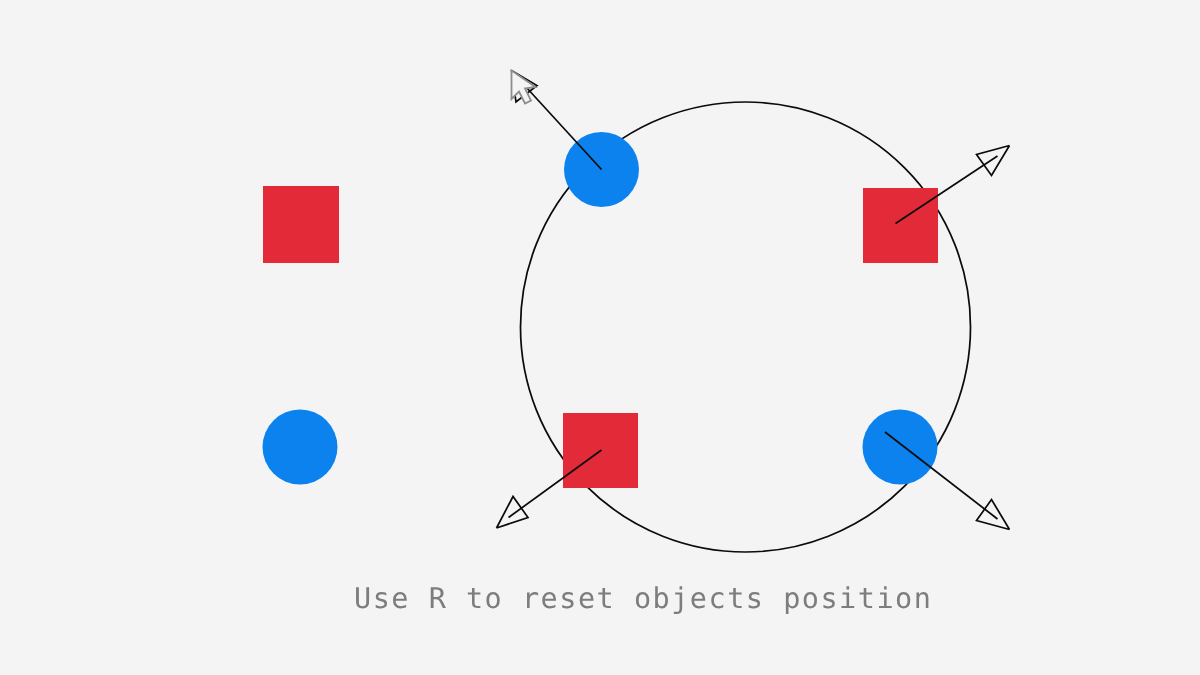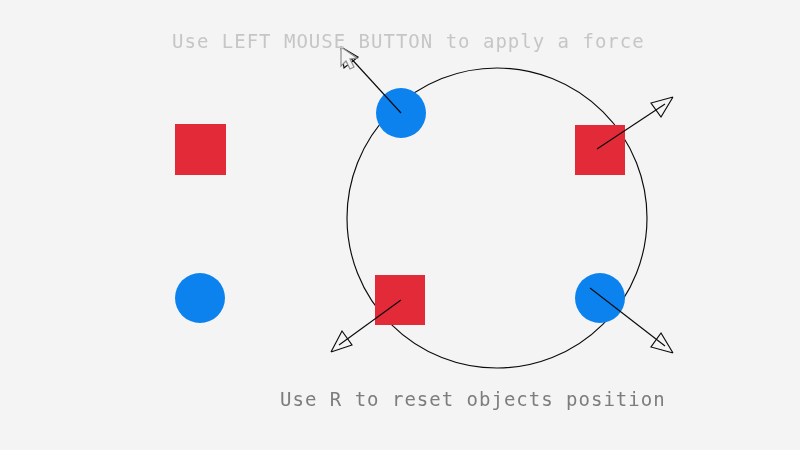--- a/index.html
+++ b/index.html
@@ -100,17 +100,16 @@
     <g>
       <line class="force-line" x1="590" y1="288" x2="665" y2="346" stroke="#0b0b0b"></line>
       <polyline class="force-head" points="673,353 651,347 661,333 673,353" stroke="#0b0b0b"></polyline>
     </g>
 
     <g id="cursor-group">
       <polygon points="341,47 341,66 346,61 350,69 354,67 350,59 357,58" fill="#f4f4f4" stroke="#8d8d8d" stroke-width="1.2"></polygon>
     </g>
   </svg>
 
-  <div class="hint" id="hint-top" style="color: rgb(198, 198, 198);">Use LEFT MOUSE BUTTON to apply a force</div>
 
-  <div class="hint" id="hint-bottom" style="color: rgb(125, 125, 125); margin-left: 44px;">Use R to reset objects position</div>
+  <div class="hint" id="hint-bottom" style="color: rgb(125, 125, 125);">Use R to reset objects position</div>
 
 </div>
 
 </body></html>

